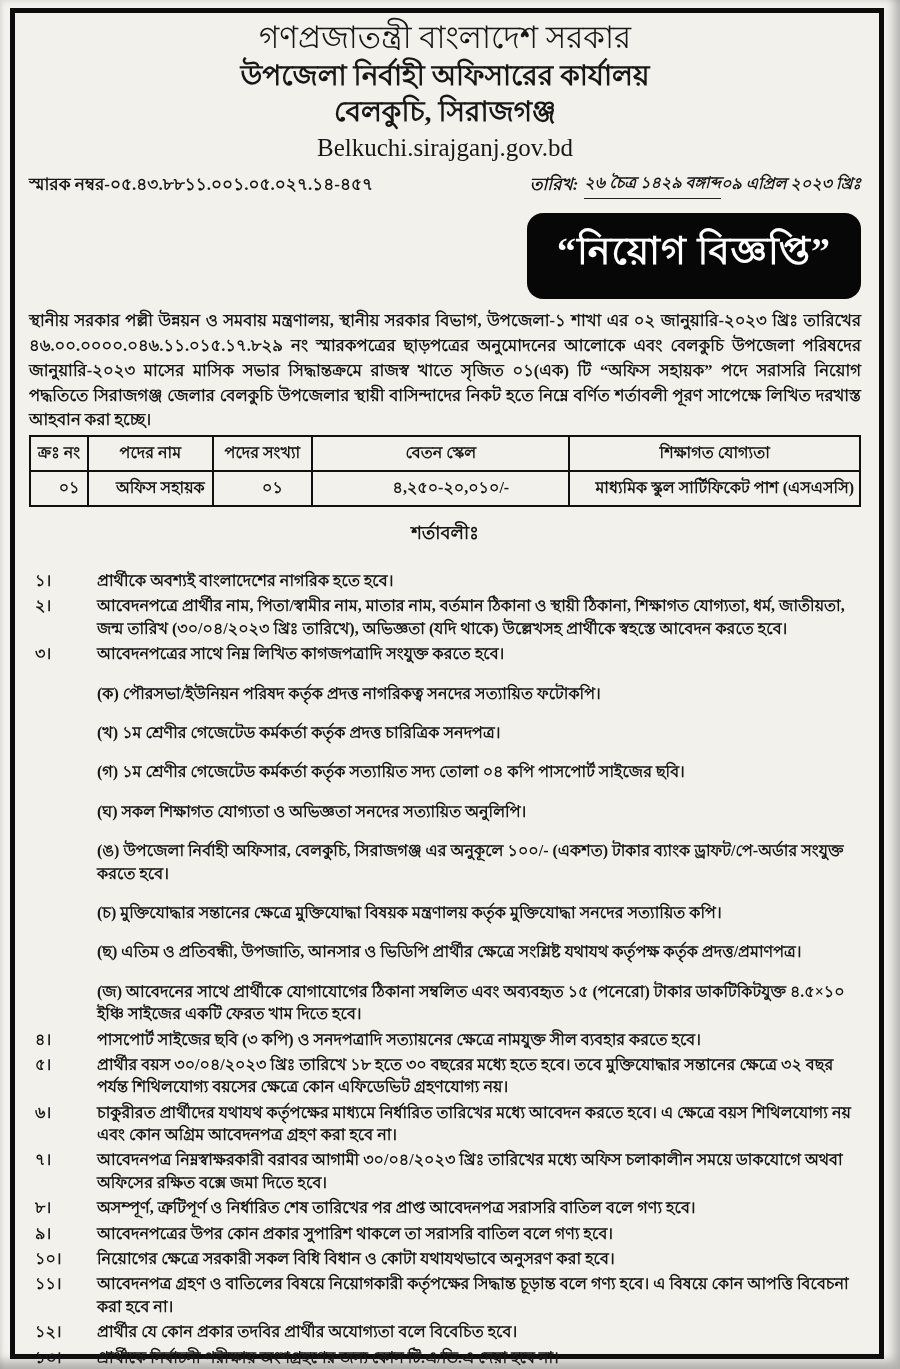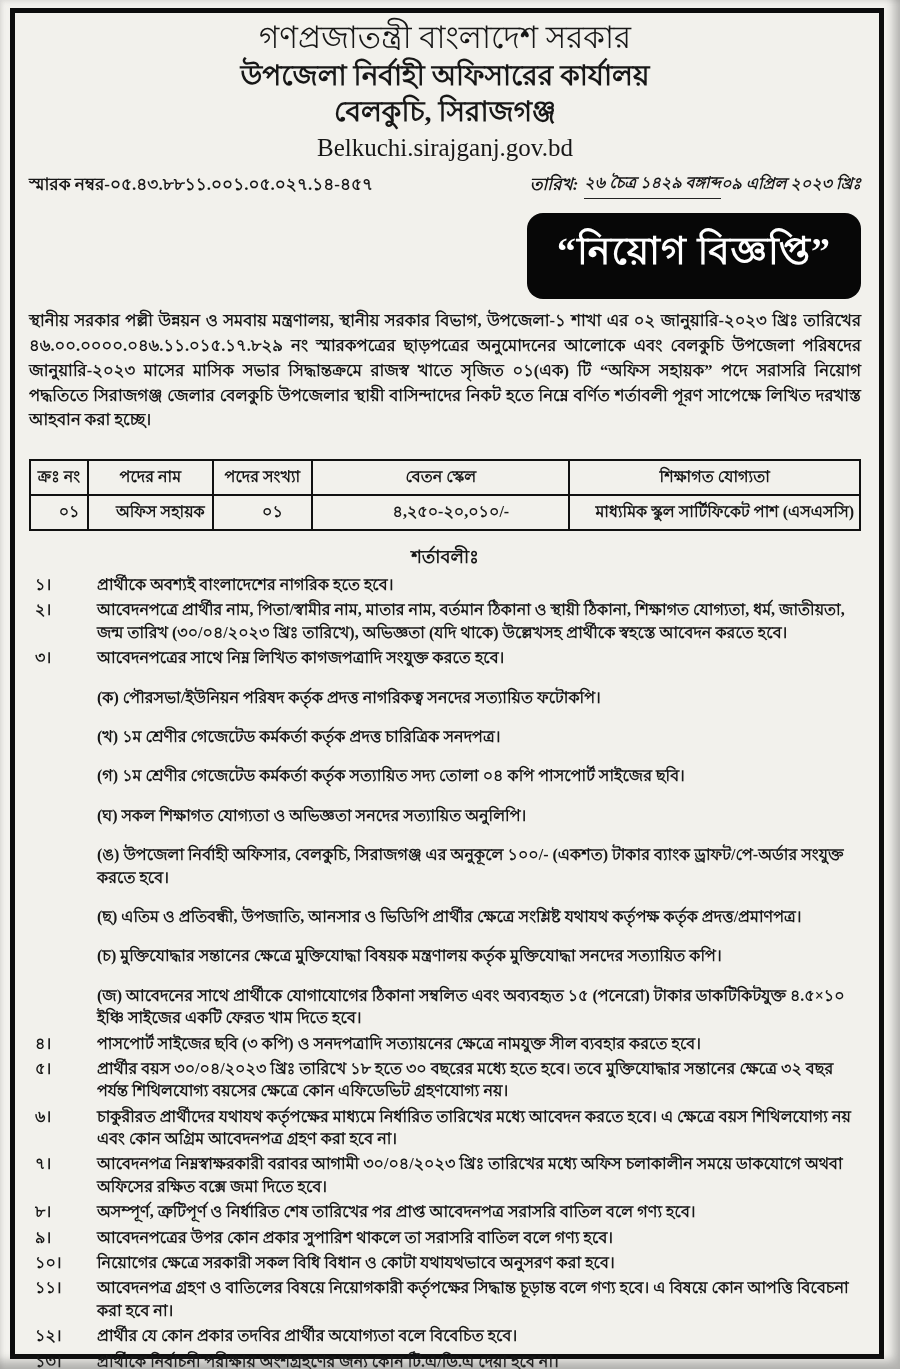--- a/index.html
+++ b/index.html
@@ -46,32 +46,32 @@
     font-size:38px;font-weight:700;
     padding:8px 30px 14px;border-radius:16px;letter-spacing:1px;
   }
   
   .intro{
     font-size:16.5px;font-weight:600;line-height:1.5;
     text-align:justify;margin-top:4px;
   }
   
   table.post{
-    width:100%;border-collapse:collapse;margin-top:26px;
+    width:100%;border-collapse:collapse;margin-top:2px;
     font-size:16px;
   }
   table.post th,table.post td{
     border:2px solid #111;text-align:center;padding:3px 4px;
   }
   table.post th{font-weight:700;}
   table.post td{font-weight:600;padding-left:24px;}
   .c0{width:7%;}.c1{width:15%;}.c2{width:12%;}.c3{width:31%;}.c4{width:35%;}
   
   .cond-title{
-    text-align:center;font-size:18px;font-weight:700;margin:12px 0 0;
+    text-align:center;font-size:18px;font-weight:700;margin:12px 0 20px;
   }
   .cond{display:flex;font-size:16px;font-weight:600;line-height:1.4;margin-bottom:3px;}
   .cnum{width:68px;flex:0 0 68px;padding-left:6px;box-sizing:border-box;}
   .cbody{flex:1;text-align:left;}
   .cbody .sub{margin-top:17px;}
   
   .sig-area{position:relative;margin-top:6px;height:232px;}
   .sig-col{
     position:absolute;right:60px;top:0;width:470px;
     text-align:center;font-size:16px;font-weight:600;line-height:1.45;
@@ -150,22 +150,22 @@
     </div>
     <div class="cond">
       <div class="cnum">৩।</div>
       <div class="cbody">
         <div>আবেদনপত্রের সাথে নিম্ন লিখিত কাগজপত্রাদি সংযুক্ত করতে হবে।</div>
         <div class="sub">(ক) পৌরসভা/ইউনিয়ন পরিষদ কর্তৃক প্রদত্ত নাগরিকত্ব সনদের সত্যায়িত ফটোকপি।</div>
         <div class="sub">(খ) ১ম শ্রেণীর গেজেটেড কর্মকর্তা কর্তৃক প্রদত্ত চারিত্রিক সনদপত্র।</div>
         <div class="sub">(গ) ১ম শ্রেণীর গেজেটেড কর্মকর্তা কর্তৃক সত্যায়িত সদ্য তোলা ০৪ কপি পাসপোর্ট সাইজের ছবি।</div>
         <div class="sub">(ঘ) সকল শিক্ষাগত যোগ্যতা ও অভিজ্ঞতা সনদের সত্যায়িত অনুলিপি।</div>
         <div class="sub">(ঙ) উপজেলা নির্বাহী অফিসার, বেলকুচি, সিরাজগঞ্জ এর অনুকূলে ১০০/- (একশত) টাকার ব্যাংক ড্রাফট/পে-অর্ডার সংযুক্ত করতে হবে।</div>
+        <div class="sub">(চ) মুক্তিযোদ্ধার সন্তানের ক্ষেত্রে মুক্তিযোদ্ধা বিষয়ক মন্ত্রণালয় কর্তৃক মুক্তিযোদ্ধা সনদের সত্যায়িত কপি।</div>
         <div class="sub">(ছ) এতিম ও প্রতিবন্ধী, উপজাতি, আনসার ও ভিডিপি প্রার্থীর ক্ষেত্রে সংশ্লিষ্ট যথাযথ কর্তৃপক্ষ কর্তৃক প্রদত্ত/প্রমাণপত্র।</div>
-        <div class="sub">(চ) মুক্তিযোদ্ধার সন্তানের ক্ষেত্রে মুক্তিযোদ্ধা বিষয়ক মন্ত্রণালয় কর্তৃক মুক্তিযোদ্ধা সনদের সত্যায়িত কপি।</div>
         <div class="sub">(জ) আবেদনের সাথে প্রার্থীকে যোগাযোগের ঠিকানা সম্বলিত এবং অব্যবহৃত ১৫ (পনেরো) টাকার ডাকটিকিটযুক্ত ৪.৫×১০ ইঞ্চি সাইজের একটি ফেরত খাম দিতে হবে।</div>
       </div>
     </div>
     <div class="cond">
       <div class="cnum">৪।</div>
       <div class="cbody">পাসপোর্ট সাইজের ছবি (৩ কপি) ও সনদপত্রাদি সত্যায়নের ক্ষেত্রে নামযুক্ত সীল ব্যবহার করতে হবে।</div>
     </div>
     <div class="cond">
       <div class="cnum">৫।</div>
       <div class="cbody">প্রার্থীর বয়স ৩০/০৪/২০২৩ খ্রিঃ  তারিখে ১৮ হতে ৩০ বছরের মধ্যে হতে হবে। তবে মুক্তিযোদ্ধার সন্তানের ক্ষেত্রে ৩২ বছর পর্যন্ত শিথিলযোগ্য বয়সের ক্ষেত্রে কোন এফিডেভিট গ্রহণযোগ্য নয়।</div>

